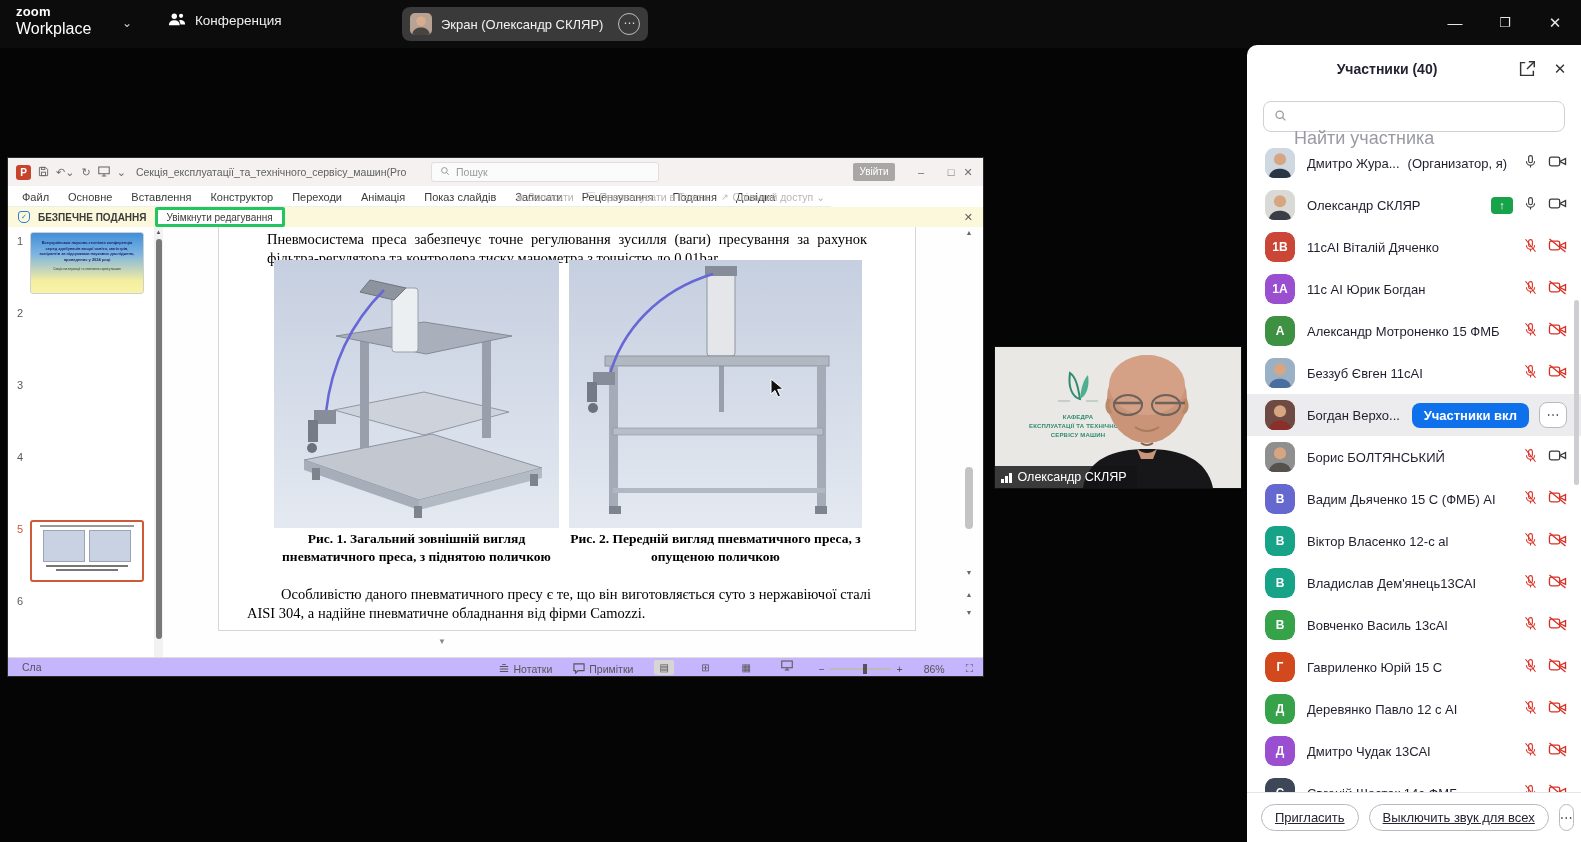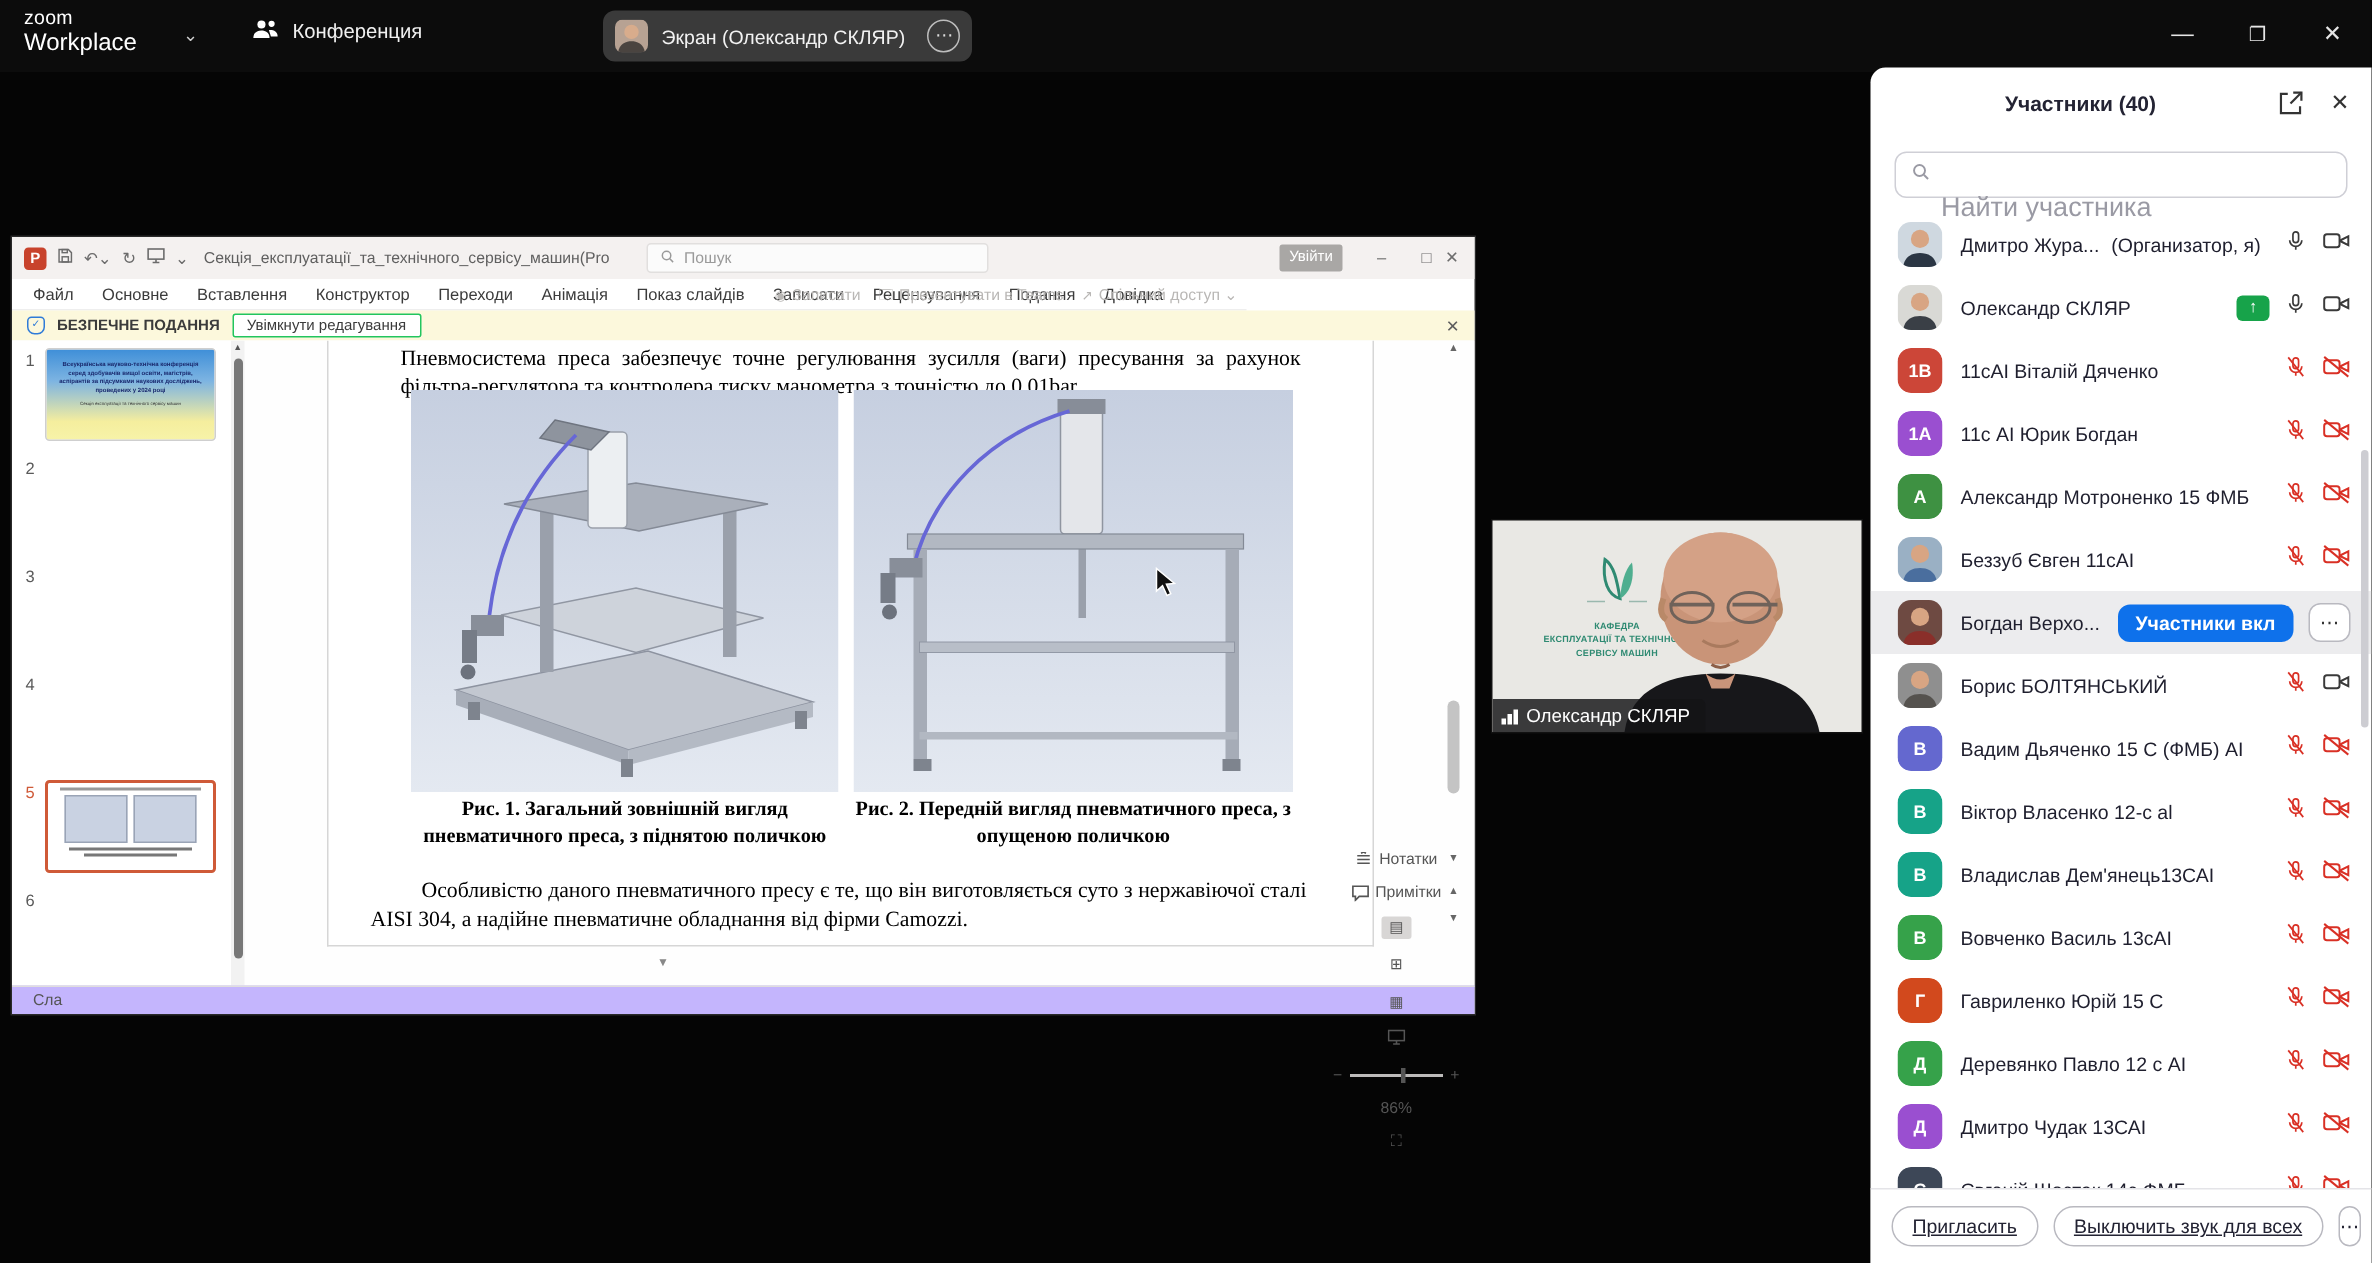--- a/index.html
+++ b/index.html
@@ -3,21 +3,21 @@
 <meta charset="utf-8">
 <style>
   * { margin:0; padding:0; box-sizing:border-box; }
   html,body { width:1581px; height:842px; overflow:hidden; background:#000; }
   body { font-family:"Liberation Sans", sans-serif; }
   #root { position:absolute; left:0; top:0; width:1581px; height:842px; background:#050505; }
 
   
   .topbar { position:absolute; left:0; top:0; width:1581px; height:48px; background:#0c0c0c; }
   .zoom-logo { position:absolute; left:16px; top:5px; color:#fff; line-height:1; cursor:default; }
-  .zoom-logo .z1 { font-size:13px; font-weight:400; letter-spacing:.2px; }
+  .zoom-logo .z1 { font-size:13px; font-weight:700; letter-spacing:.2px; }
   .zoom-logo .z2 { font-size:16px; font-weight:400; margin-top:3px; }
   .logo-chevron { position:absolute; left:122px; top:16px; color:#cfcfcf; font-size:12px; }
   .tab-meeting { position:absolute; left:168px; top:11px; display:flex; align-items:center; gap:9px; color:#f0f0f0; font-size:13.5px; cursor:pointer; }
   .tab-screen { position:absolute; left:402px; top:7px; height:34px; min-width:246px; background:#3a3a3a; border-radius:8px; display:flex; align-items:center; padding:0 8px; gap:9px; color:#f2f2f2; font-size:13px; cursor:pointer; }
   .tab-avatar { width:22px; height:22px; border-radius:5px; overflow:hidden; flex:0 0 auto; }
   .tab-ellipsis { width:22px; height:22px; border:1.5px solid #bdbdbd; border-radius:50%; color:#dcdcdc; font-size:12px; line-height:19px; text-align:center; margin-left:6px; }
   .winbtn { position:absolute; top:0; width:46px; height:46px; color:#e6e6e6; font-size:15px; text-align:center; line-height:46px; cursor:pointer; }
   .winbtn.min { left:1432px; }
   .winbtn.res { left:1482px; font-size:13px; }
   .winbtn.cls { left:1532px; }
@@ -37,21 +37,21 @@
   .ppt-ribbon { position:absolute; left:0; top:28px; width:823px; height:21px; background:#fff; border-bottom:1px solid #eee; }
   .ribbon-tabs { position:absolute; left:14px; top:0; height:21px; display:flex; gap:19px; align-items:center; }
   .ribbon-tab { font-size:11px; color:#3b3b3b; white-space:nowrap; cursor:pointer; }
   .ribbon-right { position:absolute; right:6px; top:0; height:21px; display:flex; gap:12px; align-items:center; }
   .ribbon-action { font-size:10.5px; color:#b9b7b5; display:flex; gap:4px; align-items:center; white-space:nowrap; }
 
   .secbar { position:absolute; left:0; top:49px; width:975px; height:20px; background:#fcf8dc; display:flex; align-items:center; gap:8px; padding:0 10px; }
   .sec-shield { width:12px; height:12px; border:1.3px solid #2f7bd8; border-radius:3px 3px 5px 5px; color:#2f7bd8; font-size:7px; text-align:center; line-height:10px; flex:0 0 auto; }
   .sec-label { font-size:10px; font-weight:700; color:#3b3b3b; white-space:nowrap; }
   .sec-msg { font-size:10px; color:#3b3b3b; text-decoration:underline; white-space:nowrap; overflow:hidden; }
-  .sec-btn { font-size:10px; color:#3b3b3b; background:#fff; border:1px solid #22c55e; border-radius:2px; padding:1.5px 9px; white-space:nowrap; cursor:pointer; }
+  .sec-btn { font-size:10px; color:#3b3b3b; background:#fff; border:3px solid #22c55e; border-radius:2px; padding:1.5px 9px; white-space:nowrap; cursor:pointer; }
   .sec-x { margin-left:auto; color:#5d5d5d; font-size:11px; cursor:pointer; }
 
   .ppt-body { position:absolute; left:0; top:69px; width:975px; height:430px; background:#fefefe; overflow:hidden; }
 
   
   .thumbs { position:absolute; left:0; top:0; width:146px; height:430px; background:#fff; }
   .thumb-slot { position:relative; height:72px; }
   .thumb-num { position:absolute; left:9px; top:8px; font-size:11px; color:#5a5a5a; }
   .thumb-num.sel { color:#cf5a38; }
   .thumb-box { position:absolute; left:22px; top:5px; width:114px; height:62px; border-radius:3px; overflow:hidden; }
@@ -80,21 +80,21 @@
   .cap2 { left:350px; width:293px; }
 
   .slide-scroll { position:absolute; left:955px; top:0; width:12px; height:404px; }
   .slide-scroll .sarr { position:absolute; left:0; width:12px; height:12px; color:#666; font-size:7px; text-align:center; line-height:12px; }
   .slide-scroll .sbar { position:absolute; left:2px; width:8px; background:#c4c4c4; border-radius:4px; }
   .collapse-arrow { position:absolute; left:430px; top:410px; color:#888; font-size:8px; }
 
   
   .ppt-status { position:absolute; left:0; top:499px; width:975px; height:19px; background:#c4b5fd; border-top:1px solid #e0dedd; display:flex; align-items:center; font-size:10.5px; color:#555; }
   .status-left { margin-left:14px; white-space:nowrap; }
-  .status-right { margin-left:auto; display:flex; align-items:center; gap:10px; padding-right:10px;flex-direction:column; }
+  .status-right { margin-left:auto; display:flex; align-items:flex-end; gap:21px; padding-right:10px; }
   .st-item { display:flex; align-items:center; gap:4px; white-space:nowrap; }
   .view-ic { width:20px; height:15px; text-align:center; line-height:15px; font-size:10px; color:#555; border-radius:2px; }
   .view-ic.sel { background:#d8d6d5; }
   .zoom-slider { display:flex; align-items:center; gap:5px; }
   .zs-track { position:relative; width:62px; height:2px; background:#bdbbba; }
   .zs-thumb { position:absolute; left:34px; top:-4px; width:3.5px; height:10px; background:#555; }
 
   
   .video { position:absolute; left:995px; top:347px; width:246px; height:141px; background:#e9e8e4; overflow:hidden; box-shadow:0 0 0 1px #111; }
   .vid-nametag { position:absolute; left:0; bottom:0; background:rgba(20,20,22,.82); color:#fff; font-size:12.5px; padding:4px 10px 4px 6px; display:flex; align-items:center; gap:6px; border-radius:0 4px 0 0; }

